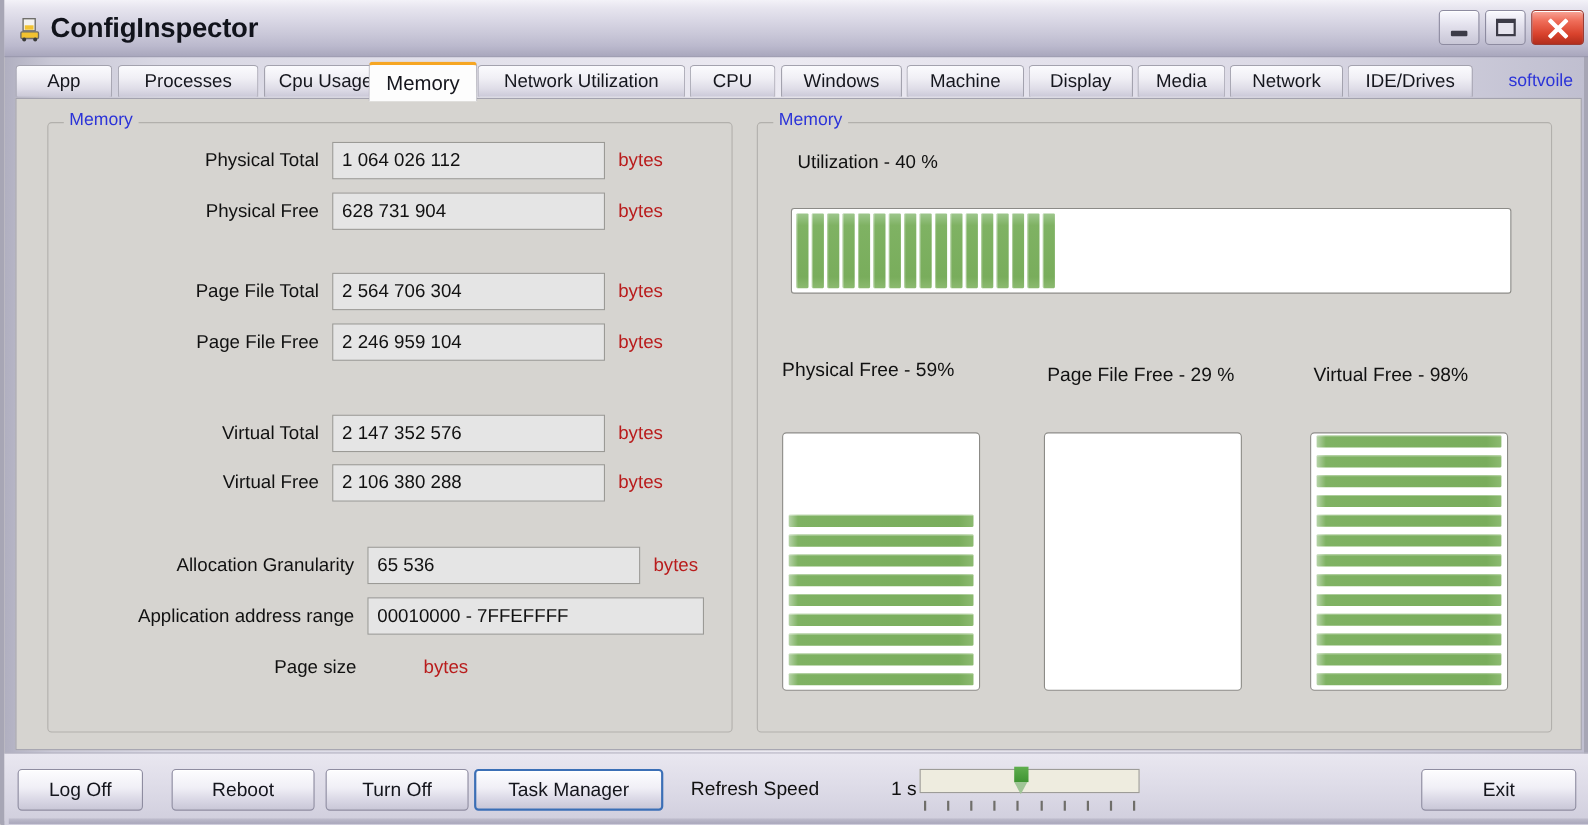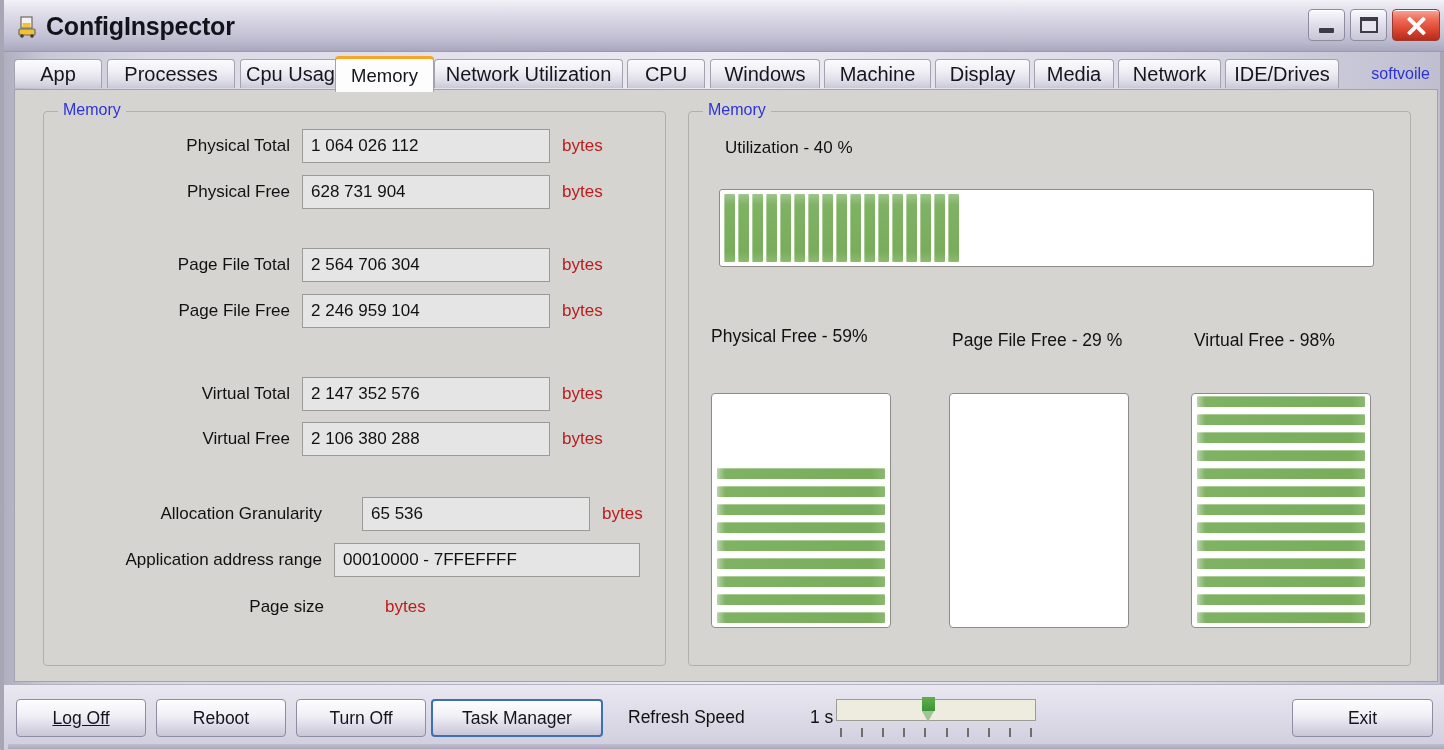--- a/index.html
+++ b/index.html
@@ -115,21 +115,21 @@
   }
   .tab {
     position: absolute;
     top: 3px;
     height: 29px;
     box-sizing: border-box;
     border: 1px solid #a3a2ae;
     border-bottom: none;
     border-radius: 4px 4px 0 0;
     background: linear-gradient(to bottom, #fbfbfe 0%, #f0eff5 40%, #dedce7 75%, #cbc9d8 100%);
-    font-size: 20px;
+    font-size: 17px;
     color: #15161d;
     display: flex;
     align-items: center;
     justify-content: center;
     white-space: nowrap;
     padding: 0 9px;
   }
   .tab.active {
     top: 0;
     height: 36px;
@@ -424,21 +424,21 @@
         <span class="funit">bytes</span>
       </div>
       <div class="frow" style="left:60px; top:332px;">
         <span class="flabel" style="width:215px;">Virtual Free</span>
         <span class="fbox" style="width:248px;">2 106 380 288</span>
         <span class="funit">bytes</span>
       </div>
 
       <div class="frow" style="left:28px; top:407px;">
         <span class="flabel" style="width:279px;">Allocation Granularity</span>
-        <span class="fbox" style="width:228px;margin-left:28px;">65 536</span>
+        <span class="fbox" style="width:248px;">65 536</span>
         <span class="funit">bytes</span>
       </div>
       <div class="frow" style="left:28px; top:453px;">
         <span class="flabel" style="width:279px;">Application address range</span>
         <span class="fbox" style="width:306px;">00010000 - 7FFEFFFF</span>
         <span class="funit"></span>
       </div>
       <div class="frow" style="left:28px; top:500px;gap:37px;">
         <span class="flabel" style="width:281px;">Page size</span>
         <span class="funit">bytes</span>
@@ -498,21 +498,21 @@
           <span class="vseg"></span>
           <span class="vseg"></span>
           <span class="vseg"></span>
           <span class="vseg"></span>
           <span class="vseg"></span>
         </div>
 
     </div>
 
     <div class="bottombar">
-      <div class="btn" style="left:12px;  top:14px; width:130px;text-decoration:underline;">Log Off</div>
+      <div class="btn" style="left:12px;  top:14px; width:114px;">Log Off</div>
       <div class="btn" style="left:152px; top:14px; width:130px;">Reboot</div>
       <div class="btn" style="left:292px; top:14px; width:130px;">Turn Off</div>
       <div class="btn focus" style="left:427px; top:14px; width:172px;">Task Manager</div>
 
       <div class="refresh-label" style="left:624px; top:22px;">Refresh Speed</div>
       <div class="refresh-label" style="left:806px; top:22px;">1 s</div>
 
       <div class="btn" style="left:1288px; top:14px; width:141px;">Exit</div>
     </div>
 

